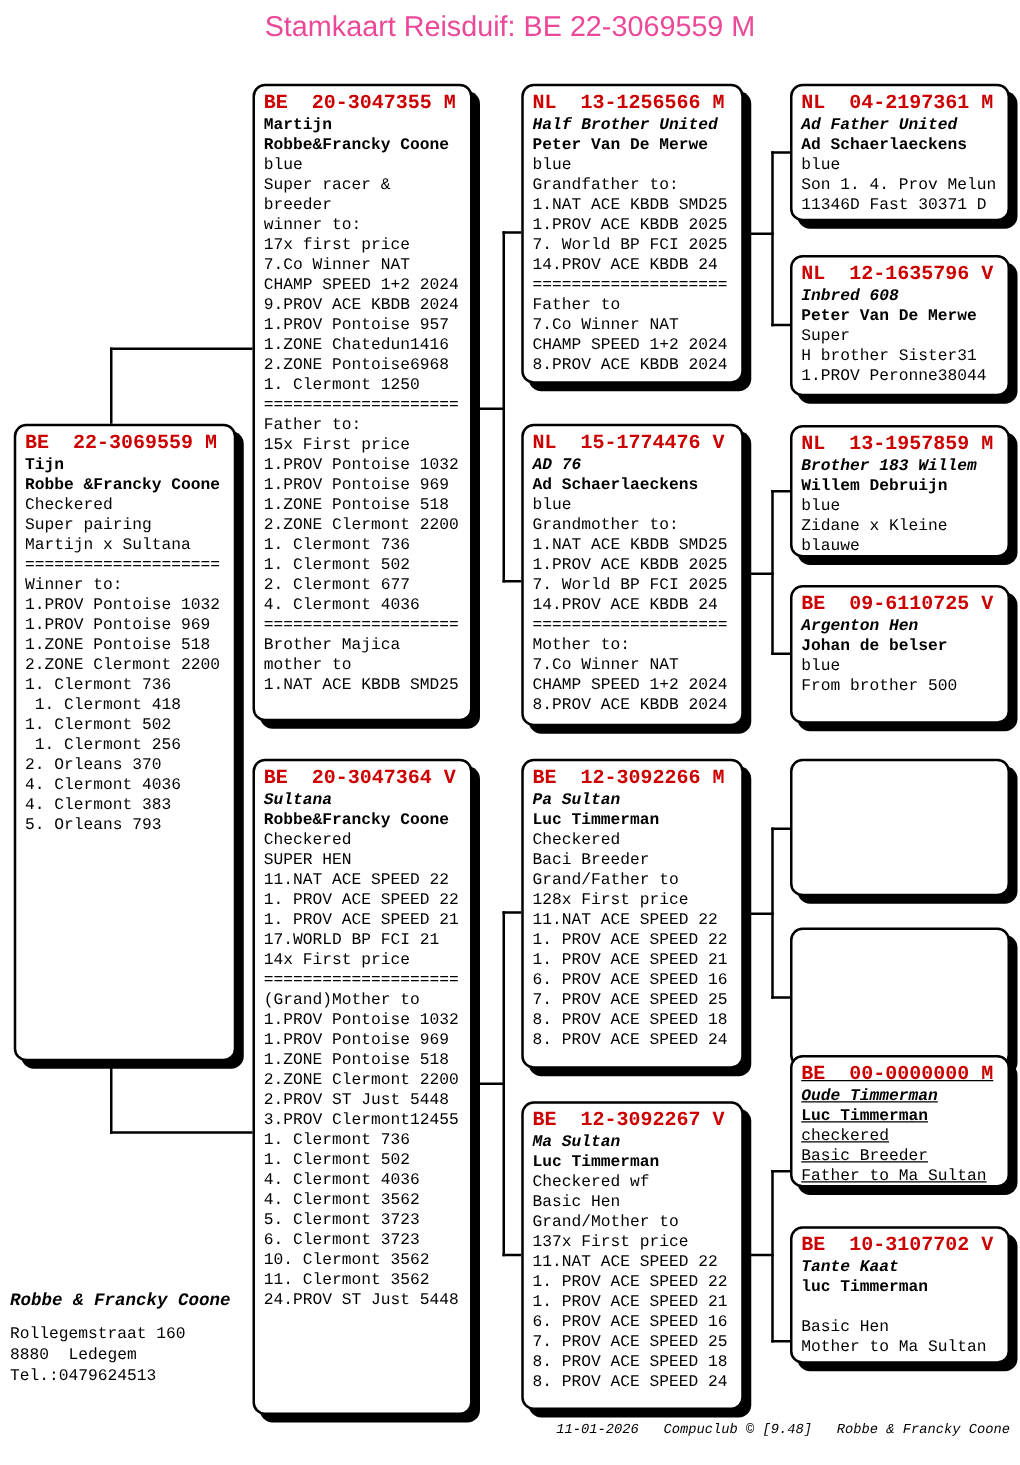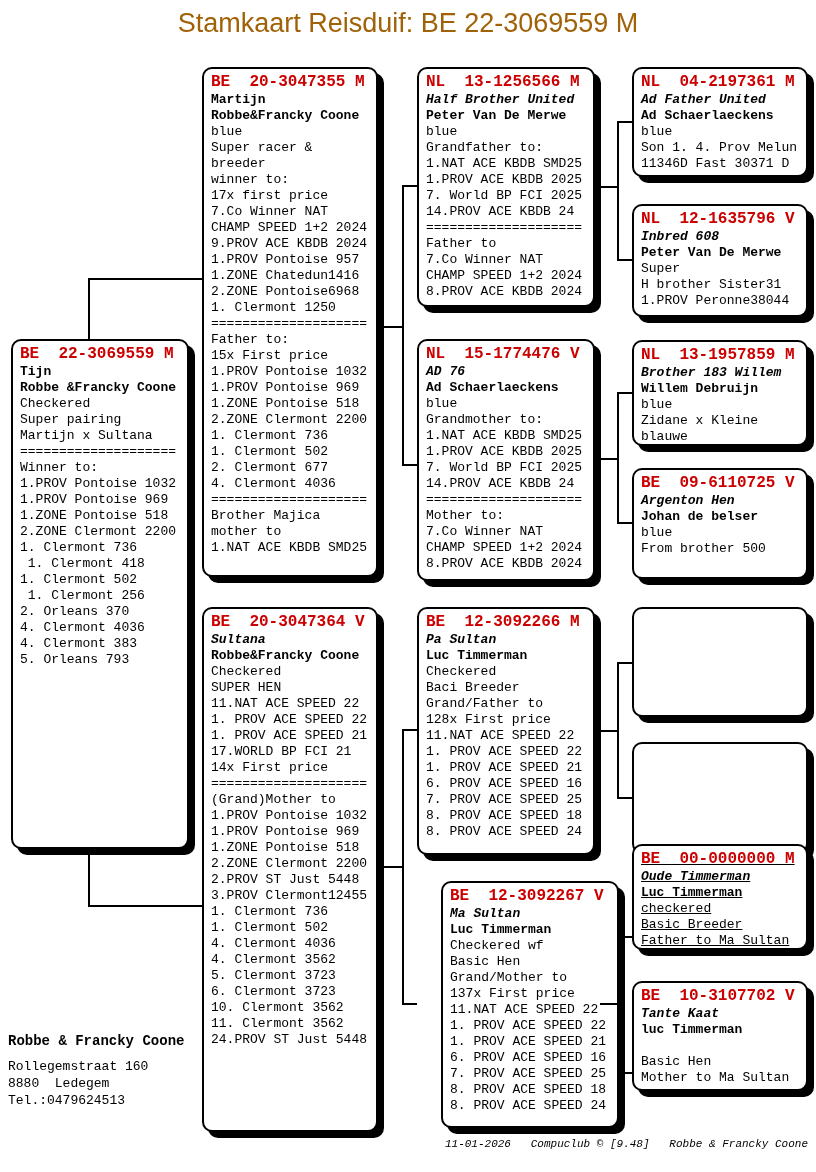--- a/index.html
+++ b/index.html
@@ -1,49 +1,49 @@
 <!DOCTYPE html>
 <html><head>
 <meta charset="utf-8">
 <style>
   html,body{margin:0;padding:0;background:#ffffff;}
   #page{position:relative;width:816px;height:1172px;background:#ffffff;overflow:hidden;
         font-family:"Liberation Mono", monospace;}
   .title{position:absolute;left:0;top:8px;width:816px;text-align:center;
-         font-family:"Liberation Sans", sans-serif;font-size:27px;color:#a16207;}
+         font-family:"Liberation Sans", sans-serif;font-size:23px;color:#ec4899;}
   .pbox{position:absolute;background:#ffffff;border:2px solid #000;border-radius:10px;
         box-shadow:6px 6px 0 0 #000;padding:5px 7px;box-sizing:border-box;overflow:hidden;}
   .bhead{font-size:16px;font-weight:bold;color:#cc0000;white-space:pre;line-height:17px;}
   .blines{margin-top:1px;}
   .ln{font-size:13px;line-height:16px;min-height:16px;color:#000;white-space:pre;}
   .ln.b{font-weight:bold;}
   .ln.i{font-weight:bold;font-style:italic;}
   .ln.sep{letter-spacing:0;}
   .hline,.vline{position:absolute;background:#000;}
   .hline{height:2px;}
   .vline{width:2px;}
   
   #box-subject{left:11px;  top:339px;width:178px;height:510px;}
   #box-sire   {left:202px;top:67px; width:176px;height:510px;}
   #box-dam    {left:202px;top:607px;width:176px;height:525px;}
   #box-gs1    {left:417px;top:67px; width:178px;height:240px;}
   #box-gd1    {left:417px;top:339px;width:178px;height:242px;}
   #box-gs2    {left:417px;top:607px;width:178px;height:248px;}
-  #box-gd2    {left:417px;top:881px;width:178px;height:247px;margin-left:24px;}
+  #box-gd2    {left:417px;top:881px;width:178px;height:247px;}
   #box-ggs1   {left:632px;top:67px; width:176px;height:110px;}
   #box-ggd1   {left:632px;top:204px;width:176px;height:113px;}
   #box-ggs2   {left:632px;top:340px;width:176px;height:106px;}
   #box-ggd2   {left:632px;top:468px;width:176px;height:111px;}
   #box-ggs3   {left:632px;top:607px;width:176px;height:110px;}
   #box-ggd3   {left:632px;top:742px;width:176px;height:112px;}
   #box-ggs4   {left:632px;top:844px;width:176px;height:106px;text-decoration:underline;}
   #box-ggd4   {left:632px;top:981px;width:176px;height:110px;}
   
   .loft{position:absolute;left:8px;top:1032px;color:#000;}
-  .loft .name{font-size:14px;font-weight:bold;line-height:18px;margin-bottom:8px;white-space:pre;}
+  .loft .name{font-size:14px;font-weight:bold;line-height:18px;margin-bottom:8px;white-space:pre;font-style:italic;}
   .loft .addr{font-size:13px;line-height:17px;white-space:pre;}
   .credit{position:absolute;right:8px;top:1138px;font-size:11px;font-style:italic;
           color:#000;white-space:pre;}
 </style>
 </head>
 <body>
 
 <div id="page">
 
   <div class="title">Stamkaart Reisduif: BE  22-3069559 M</div>

